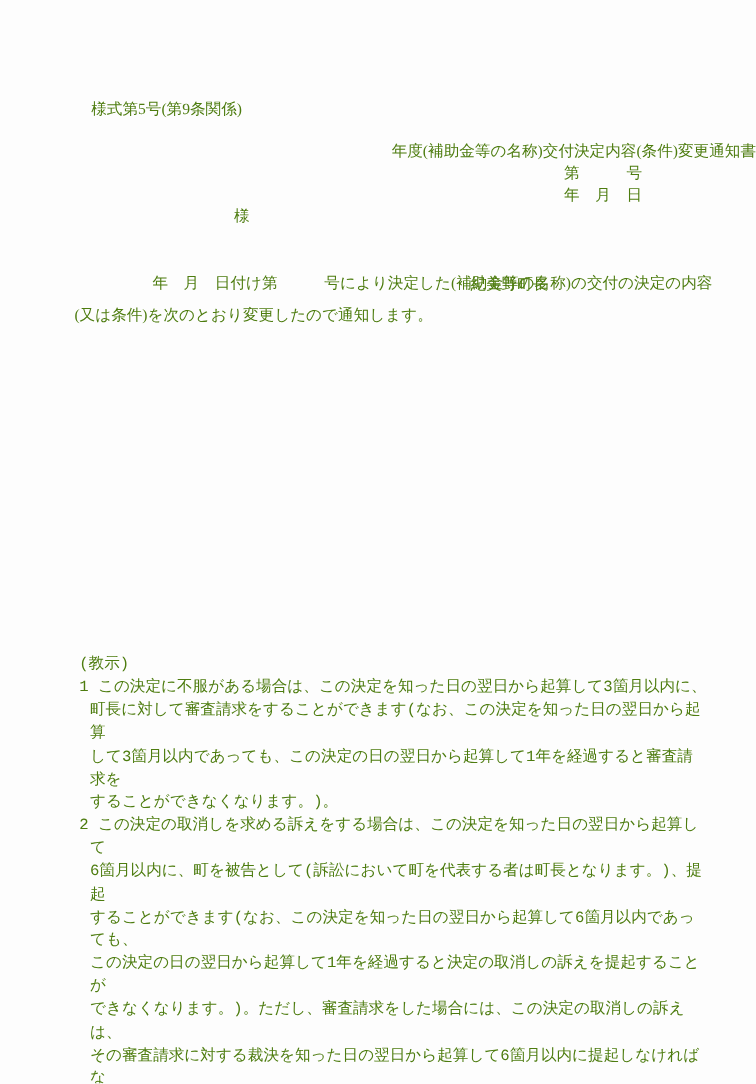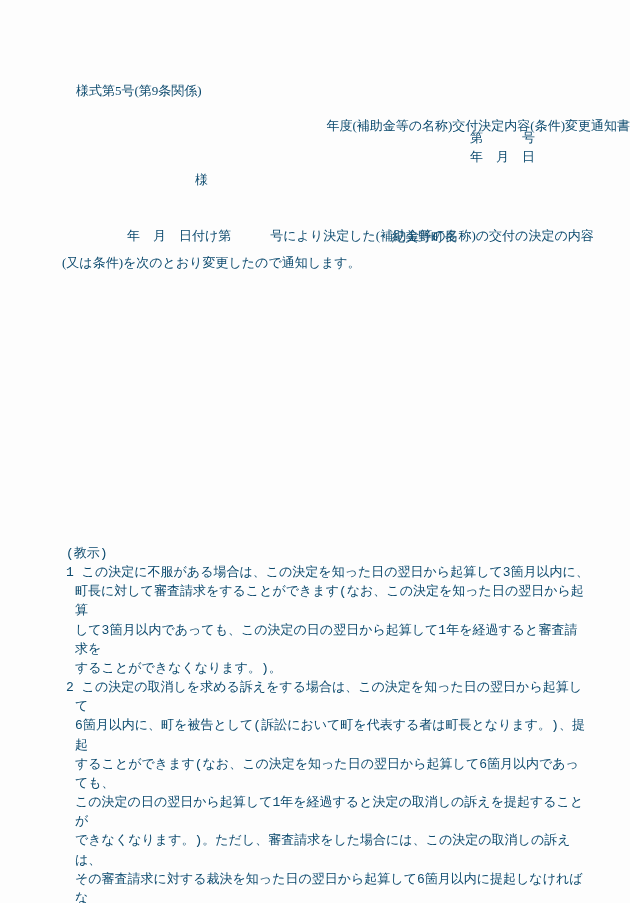--- a/index.html
+++ b/index.html
@@ -7,40 +7,40 @@
     padding: 0;
     background: #fdfdfd;
   }
   .page {
     position: relative;
     width: 630px;
     height: 903px;
     background: #fdfdfd;
     font-family: "Liberation Serif", "DejaVu Serif", serif;
     font-size: 13px;
-    color: #0c4a6e;
+    color: #4d7c0f;
     overflow: hidden;
   }
   .form-label {
     position: absolute;
     left: 76px;
     top: 82px;
     white-space: nowrap;
   }
   .doc-title {
     position: absolute;
     left: 0;
     top: 117px;
     width: 100%;
     text-align: right;
     white-space: nowrap;
   }
   .numdate {
     position: absolute;
-    top: 128px;
+    top: 134px;
     right: 95px;
     text-align: left;
     line-height: 19.2px;
   }
   .addressee {
     position: absolute;
     left: 195px;
     top: 171px;
     white-space: nowrap;
   }

